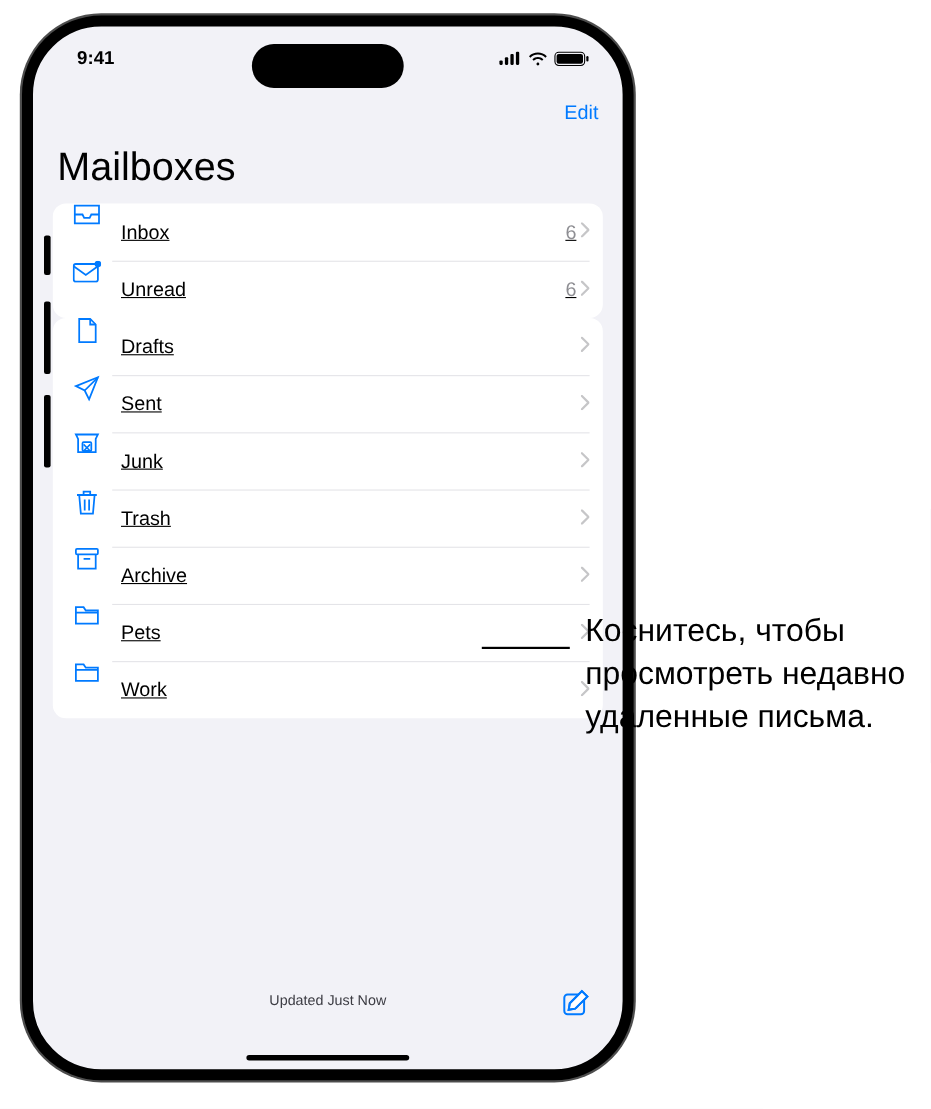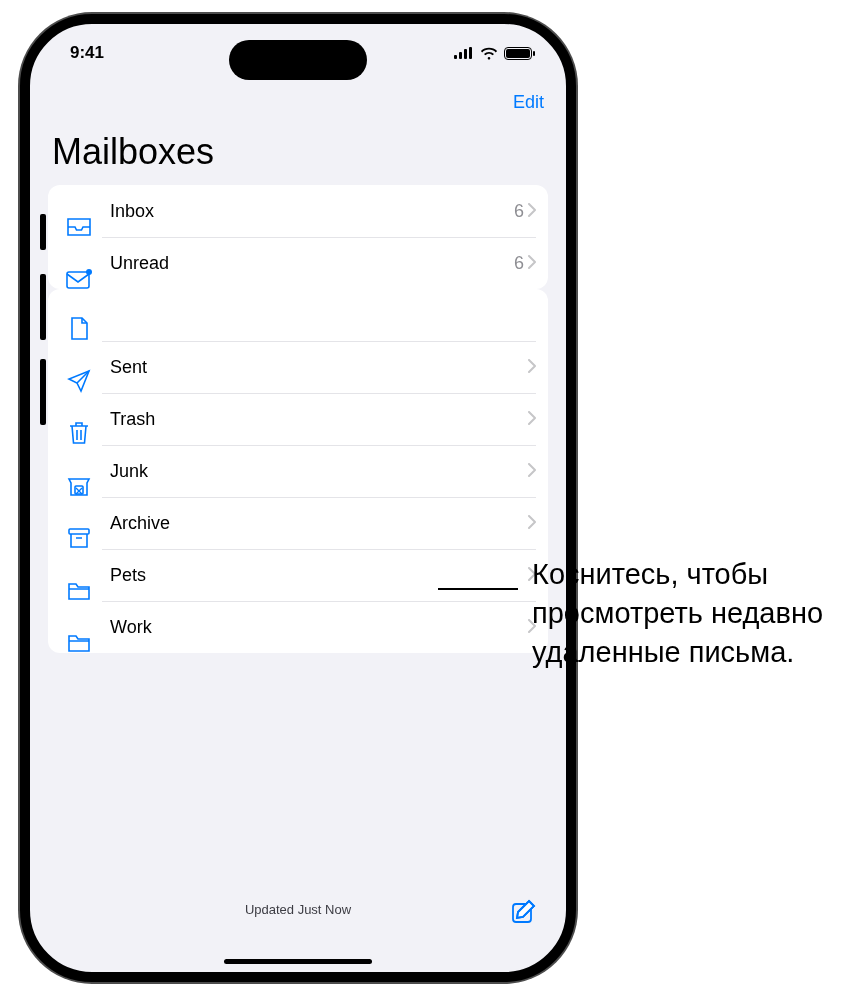--- a/index.html
+++ b/index.html
@@ -89,24 +89,25 @@
   }
   
   .card {
     margin: 0 18px;
     background:#fff;
     border-radius:12px;
     overflow:hidden;
   }
   .row {
     display:flex;
-    align-items:flex-end;
+    align-items:flex-start;
     min-height:52px;
     padding: 0 12px 0 14px;
     position:relative;
+    text-decoration:underline;
   }
   .row + .row .row-inner { border-top:1px solid #e4e4e8; }
   .row-inner {
     display:flex;
     align-items:center;
     flex:1;
     min-height:52px;
     margin-left:6px;
   }
   .icon-slot {
@@ -259,68 +260,76 @@
 
   <div class="card">
 
     <div class="row">
       <span class="icon-slot">
         <svg width="20" height="24" viewBox="0 0 20 24" fill="none" stroke-width="1.6">
           <path d="M3 1h10l5 5v16H3z"></path>
             <path d="M13 1v5h5"></path>
         </svg>
       </span>
+      <div class="row-inner">
+        <span class="lbl">Drafts</span>
+        <span class="chevron">
+          <svg width="8" height="14" viewBox="0 0 8 14" fill="none">
+              <path d="M1 1l6 6-6 6" stroke="#c6c6c8" stroke-width="2" stroke-linecap="round" stroke-linejoin="round"></path>
+            </svg>
+        </span>
+      </div>
     </div>
 
     <div class="row">
       <span class="icon-slot">
         <svg width="24" height="24" viewBox="0 0 24 24" fill="none" stroke-width="1.6">
           <path d="M22 2L2 10l8 4 4 8 8-20z"></path>
             <path d="M10 14L22 2"></path>
         </svg>
       </span>
       <div class="row-inner">
         <span class="lbl">Sent</span>
+        <span class="chevron">
+          <svg width="8" height="14" viewBox="0 0 8 14" fill="none">
+              <path d="M1 1l6 6-6 6" stroke="#c6c6c8" stroke-width="2" stroke-linecap="round" stroke-linejoin="round"></path>
+            </svg>
+        </span>
+      </div>
+    </div>
+
+    <div class="row">
+      <span class="icon-slot">
+        <svg width="24" height="20" viewBox="0 0 24 20" fill="none" stroke-width="1.6">
+          <path d="M2 2h20l-2 4v12H4V6L2 2z"></path>
+          <path d="M9 11l6 6M15 11l-6 6" stroke-width="1.4"></path>
+          <rect x="8" y="9" width="8" height="8" rx="1"></rect>
+        </svg>
+      </span>
+      <div class="row-inner">
+        <span class="lbl">Junk</span>
         <span class="chevron">
           <svg width="8" height="14" viewBox="0 0 8 14" fill="none">
               <path d="M1 1l6 6-6 6" stroke="#c6c6c8" stroke-width="2" stroke-linecap="round" stroke-linejoin="round"></path>
             </svg>
         </span>
       </div>
     </div>
 
     <div class="row">
       <span class="icon-slot">
         <svg width="22" height="24" viewBox="0 0 22 24" fill="none" stroke-width="1.6">
           <path d="M2 5h18"></path>
             <path d="M4 5l1.5 17h11L18 5"></path>
             <path d="M8 5V2h6v3"></path>
           <path d="M9 9v10M13 9v10"></path>
         </svg>
       </span>
       <div class="row-inner">
         <span class="lbl">Trash</span>
-        <span class="chevron">
-          <svg width="8" height="14" viewBox="0 0 8 14" fill="none">
-              <path d="M1 1l6 6-6 6" stroke="#c6c6c8" stroke-width="2" stroke-linecap="round" stroke-linejoin="round"></path>
-            </svg>
-        </span>
-      </div>
-    </div>
-
-    <div class="row">
-      <span class="icon-slot">
-        <svg width="24" height="20" viewBox="0 0 24 20" fill="none" stroke-width="1.6">
-          <path d="M2 2h20l-2 4v12H4V6L2 2z"></path>
-          <path d="M9 11l6 6M15 11l-6 6" stroke-width="1.4"></path>
-          <rect x="8" y="9" width="8" height="8" rx="1"></rect>
-        </svg>
-      </span>
-      <div class="row-inner">
-        <span class="lbl">Junk</span>
         <span class="chevron">
           <svg width="8" height="14" viewBox="0 0 8 14" fill="none">
               <path d="M1 1l6 6-6 6" stroke="#c6c6c8" stroke-width="2" stroke-linecap="round" stroke-linejoin="round"></path>
             </svg>
         </span>
       </div>
     </div>
 
     <div class="row">
       <span class="icon-slot">

